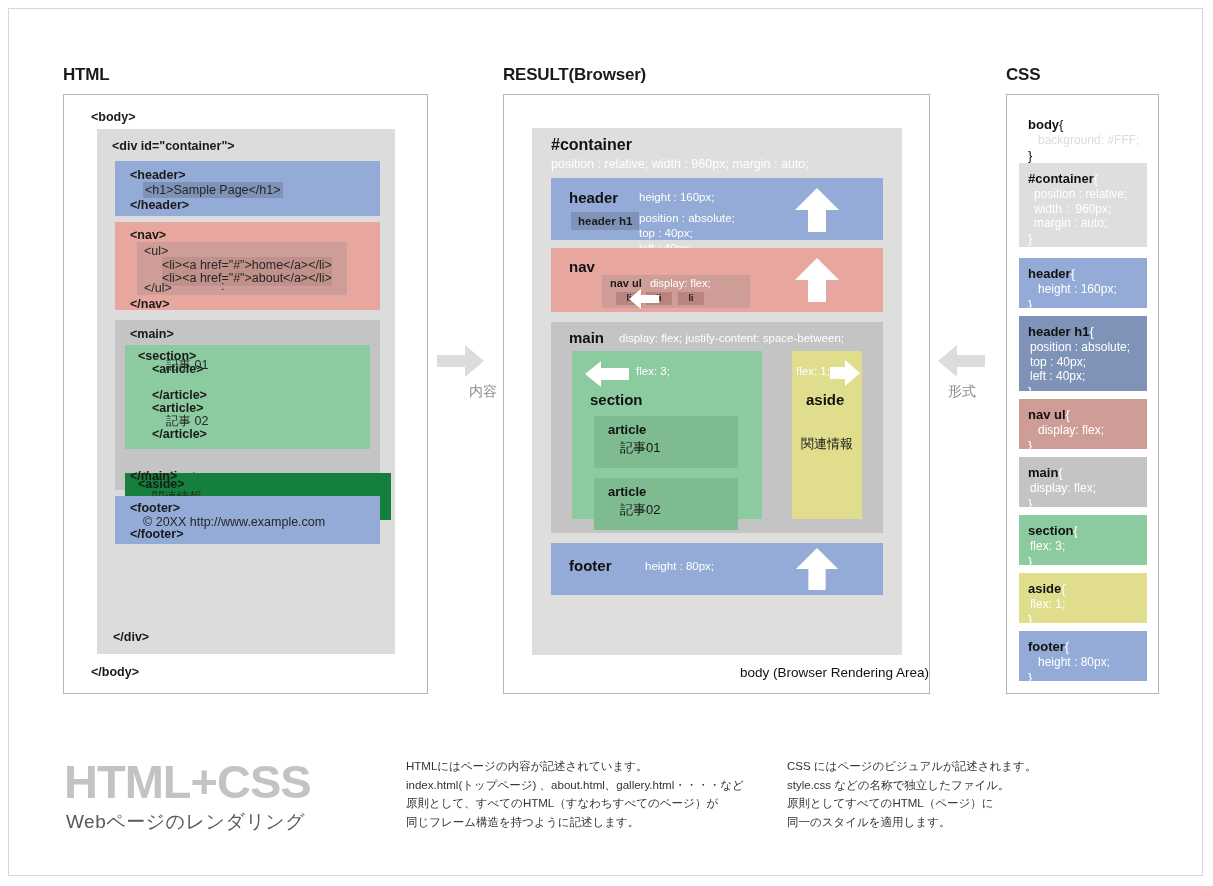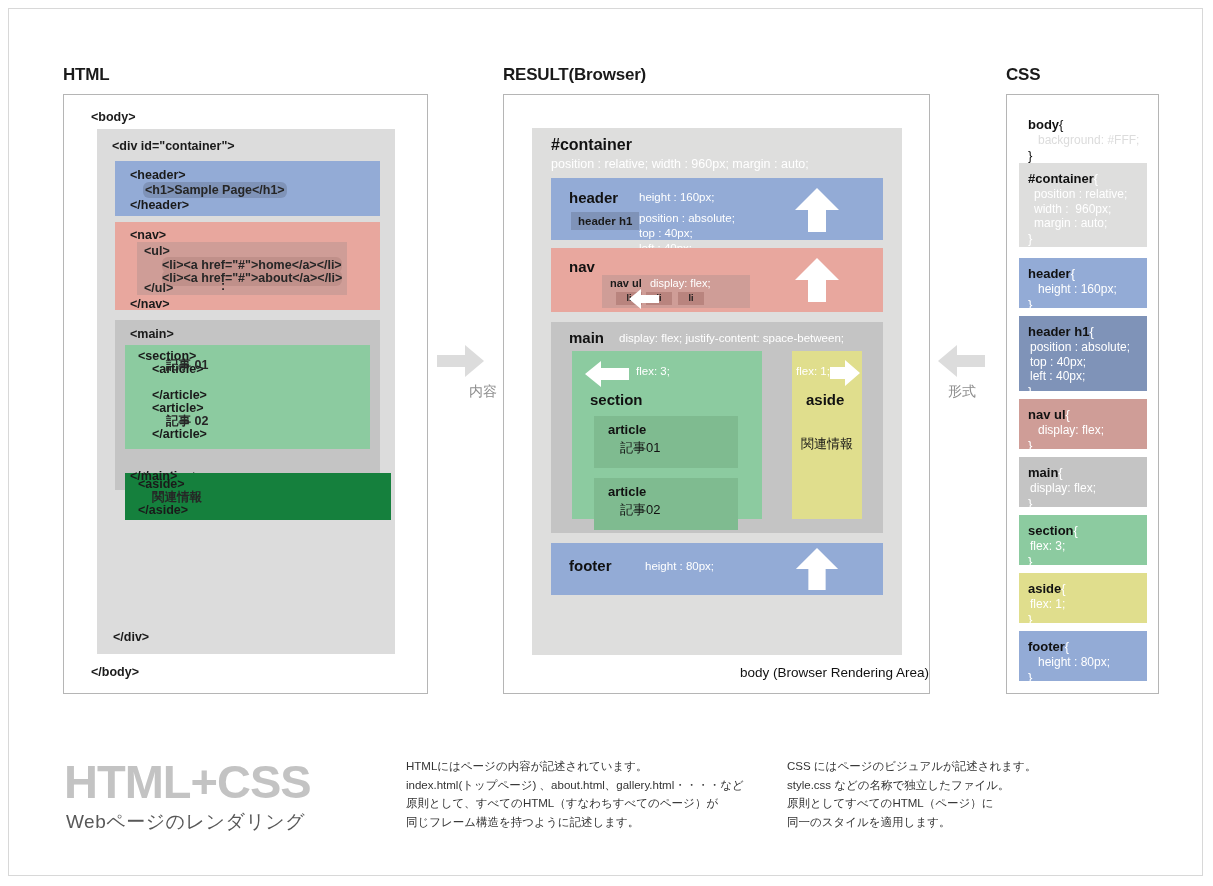--- a/index.html
+++ b/index.html
@@ -31,21 +31,21 @@
     position:absolute;
     border:1px solid #b5b5b5;
     background:#ffffff;
     box-sizing:border-box;
   }
 
   
   #html-panel{left:54px;top:85px;width:365px;height:600px;}
   .code-line{font-size:12.5px;color:#1a1a1a;white-space:nowrap;line-height:1.28;}
   .code-bold{font-weight:bold;}
-  .code-thin{font-weight:bold;color:#262626;border-radius:6px;}
+  .code-thin{font-weight:normal;color:#262626;}
 
   #html-body-open{position:absolute;left:27px;top:14px;}
   #html-body-close{position:absolute;left:27px;top:569px;}
 
   #html-container{
     position:absolute;left:33px;top:34px;width:298px;height:525px;
     background:#dcdcdc;
   }
   #html-container-open{position:absolute;left:15px;top:9px;}
   #html-container-close{position:absolute;left:16px;top:500px;}
@@ -241,20 +241,25 @@
 
         <div class="blk" id="html-aside">
           <div class="code-line code-bold a1">&lt;aside&gt;</div>
           <div class="code-line code-thin a2">関連情報</div>
           <div class="code-line code-bold a3">&lt;/aside&gt;</div>
         </div>
 
         <div class="code-line code-bold l2">&lt;/main&gt;</div>
       </div>
 
+      <div class="blk" id="html-footer">
+        <div class="code-line code-bold f1">&lt;footer&gt;</div>
+        <div class="code-line code-thin f2">© 20XX http://www.example.com</div>
+        <div class="code-line code-bold f3">&lt;/footer&gt;</div>
+      </div>
 
       <div class="code-line code-bold" id="html-container-close">&lt;/div&gt;</div>
     </div>
 
     <div class="code-line code-bold" id="html-body-close">&lt;/body&gt;</div>
   </div>
 
   <svg class="mid-arrow" style="left:428px;top:335px;" width="48" height="34" viewBox="0 0 48 34">
     <polygon points="0,11 28,11 28,1 47,17 28,33 28,23 0,23" fill="#dcdcdc"></polygon>
   </svg>

